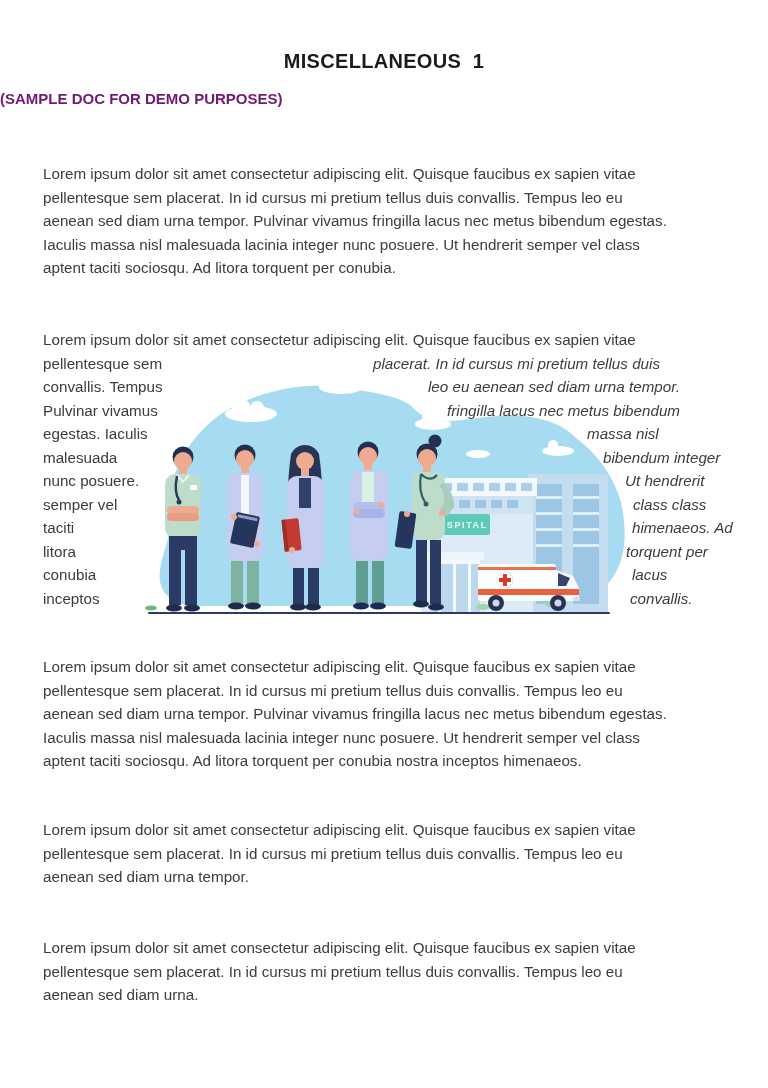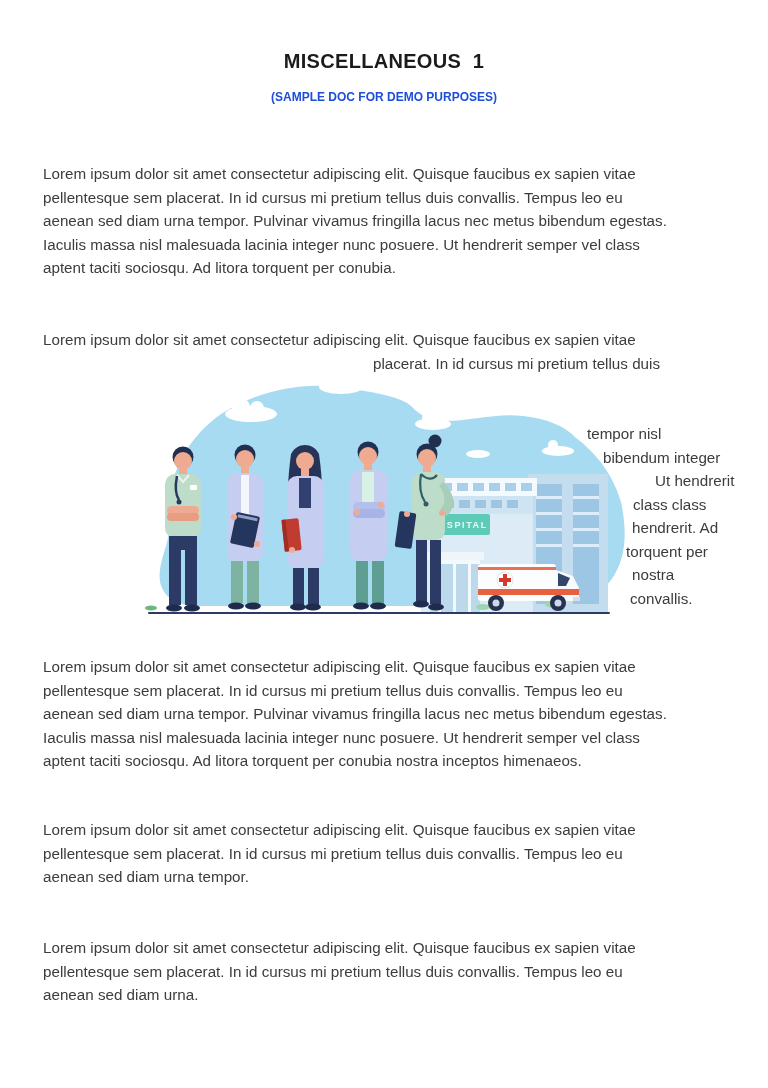--- a/index.html
+++ b/index.html
@@ -5,41 +5,41 @@
   html,body{margin:0;padding:0;background:#ffffff;}
   .page{
     position:relative;width:768px;height:1088px;background:#ffffff;
     font-family:"Liberation Sans",sans-serif;color:#3c3c3c;overflow:hidden;
   }
   .title{
     position:absolute;top:50px;left:0;right:0;text-align:center;
     font-size:20px;font-weight:700;color:#1b1b1b;letter-spacing:.3px;white-space:pre-wrap;
   }
   .subtitle{
-    position:absolute;top:90px;left:0;right:0;text-align:center;
-    font-size:12px;font-weight:700;color:#1d4ed8;white-space:pre-wrap;
+    position:absolute;top:90px;left:0;right:0;text-align:left;
+    font-size:15px;font-weight:700;color:#701a75;white-space:pre-wrap;
   }
   .para{
     position:absolute;left:43px;width:705px;
     font-size:15.2px;line-height:23.5px;white-space:pre;
   }
   .p1{top:162px}.p3{top:655px}.p4{top:818px}.p5{top:936px}
   .wrap-section{
     position:absolute;top:328px;left:43px;width:705px;height:298px;
     font-size:15.2px;line-height:23.5px;
   }
   .wfull{position:absolute;top:0;left:0;white-space:pre;}
   .wleft{position:absolute;top:23.5px;left:0;white-space:pre;}
-  .wr{position:absolute;white-space:pre;}
+  .wr{position:absolute;white-space:pre;font-style:italic;}
   .wr0{top:23.5px;left:330px}
   .wr1{top:47px;left:385px}
   .wr2{top:70.5px;left:404px}
   .wr3{top:94px;left:544px}
   .wr4{top:117.5px;left:560px}
-  .wr5{top:141px;left:612px}
+  .wr5{top:141px;left:582px}
   .wr6{top:164.5px;left:590px}
   .wr7{top:188px;left:589px}
   .wr8{top:211.5px;left:583px}
   .wr9{top:235px;left:589px}
   .wr10{top:258.5px;left:587px}
   .illus{position:absolute;top:26px;left:90px;width:500px;height:265px;}
   .sign-text{
     font-family:"Liberation Sans",sans-serif;font-size:9px;font-weight:700;
     letter-spacing:1.6px;fill:#eafaf6;
   }
@@ -249,28 +249,41 @@
         <ellipse cx="303" cy="253" rx="8" ry="3.5" fill="#1f2b4d"></ellipse>
       </g>
 
       <g>
         <ellipse cx="18" cy="254" rx="6" ry="2.5" fill="#6db87e"></ellipse>
         <rect x="15" y="258" width="462" height="2" rx="1" fill="#2c3a66"></rect>
       </g>
     </svg>
 
     <div class="wfull">Lorem ipsum dolor sit amet consectetur adipiscing elit. Quisque faucibus ex sapien vitae</div>
+    <div class="wleft">pellentesque sem
+convallis. Tempus
+Pulvinar vivamus
+egestas. Iaculis
+malesuada
+nunc posuere.
+semper vel
+taciti
+litora
+conubia
+inceptos</div>
     <div class="wr wr0">placerat. In id cursus mi pretium tellus duis</div>
-    <div class="wr wr3">tempor nisl</div>
+    <div class="wr wr1">leo eu aenean sed diam urna tempor.</div>
+    <div class="wr wr2">fringilla lacus nec metus bibendum</div>
+    <div class="wr wr3">massa nisl</div>
     <div class="wr wr4">bibendum integer</div>
     <div class="wr wr5">Ut hendrerit</div>
     <div class="wr wr6">class class</div>
-    <div class="wr wr7">hendrerit. Ad</div>
+    <div class="wr wr7">himenaeos. Ad</div>
     <div class="wr wr8">torquent per</div>
-    <div class="wr wr9">nostra</div>
+    <div class="wr wr9">lacus</div>
     <div class="wr wr10">convallis.</div>
   </div>
 
   <div class="para p3">Lorem ipsum dolor sit amet consectetur adipiscing elit. Quisque faucibus ex sapien vitae
 pellentesque sem placerat. In id cursus mi pretium tellus duis convallis. Tempus leo eu
 aenean sed diam urna tempor. Pulvinar vivamus fringilla lacus nec metus bibendum egestas.
 Iaculis massa nisl malesuada lacinia integer nunc posuere. Ut hendrerit semper vel class
 aptent taciti sociosqu. Ad litora torquent per conubia nostra inceptos himenaeos.</div>
   <div class="para p4">Lorem ipsum dolor sit amet consectetur adipiscing elit. Quisque faucibus ex sapien vitae
 pellentesque sem placerat. In id cursus mi pretium tellus duis convallis. Tempus leo eu

